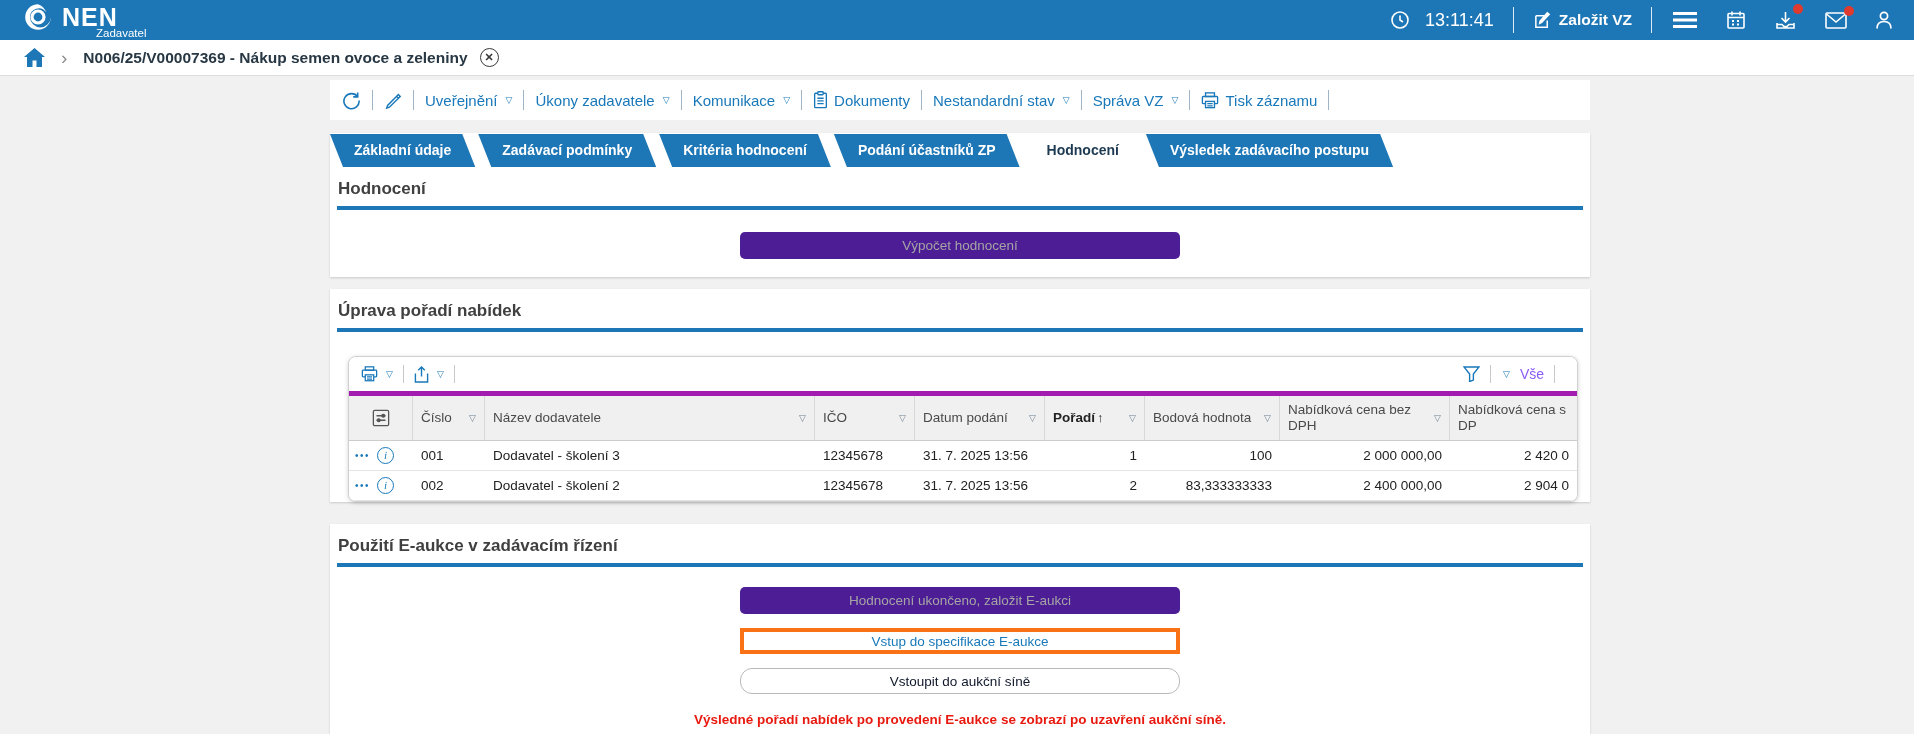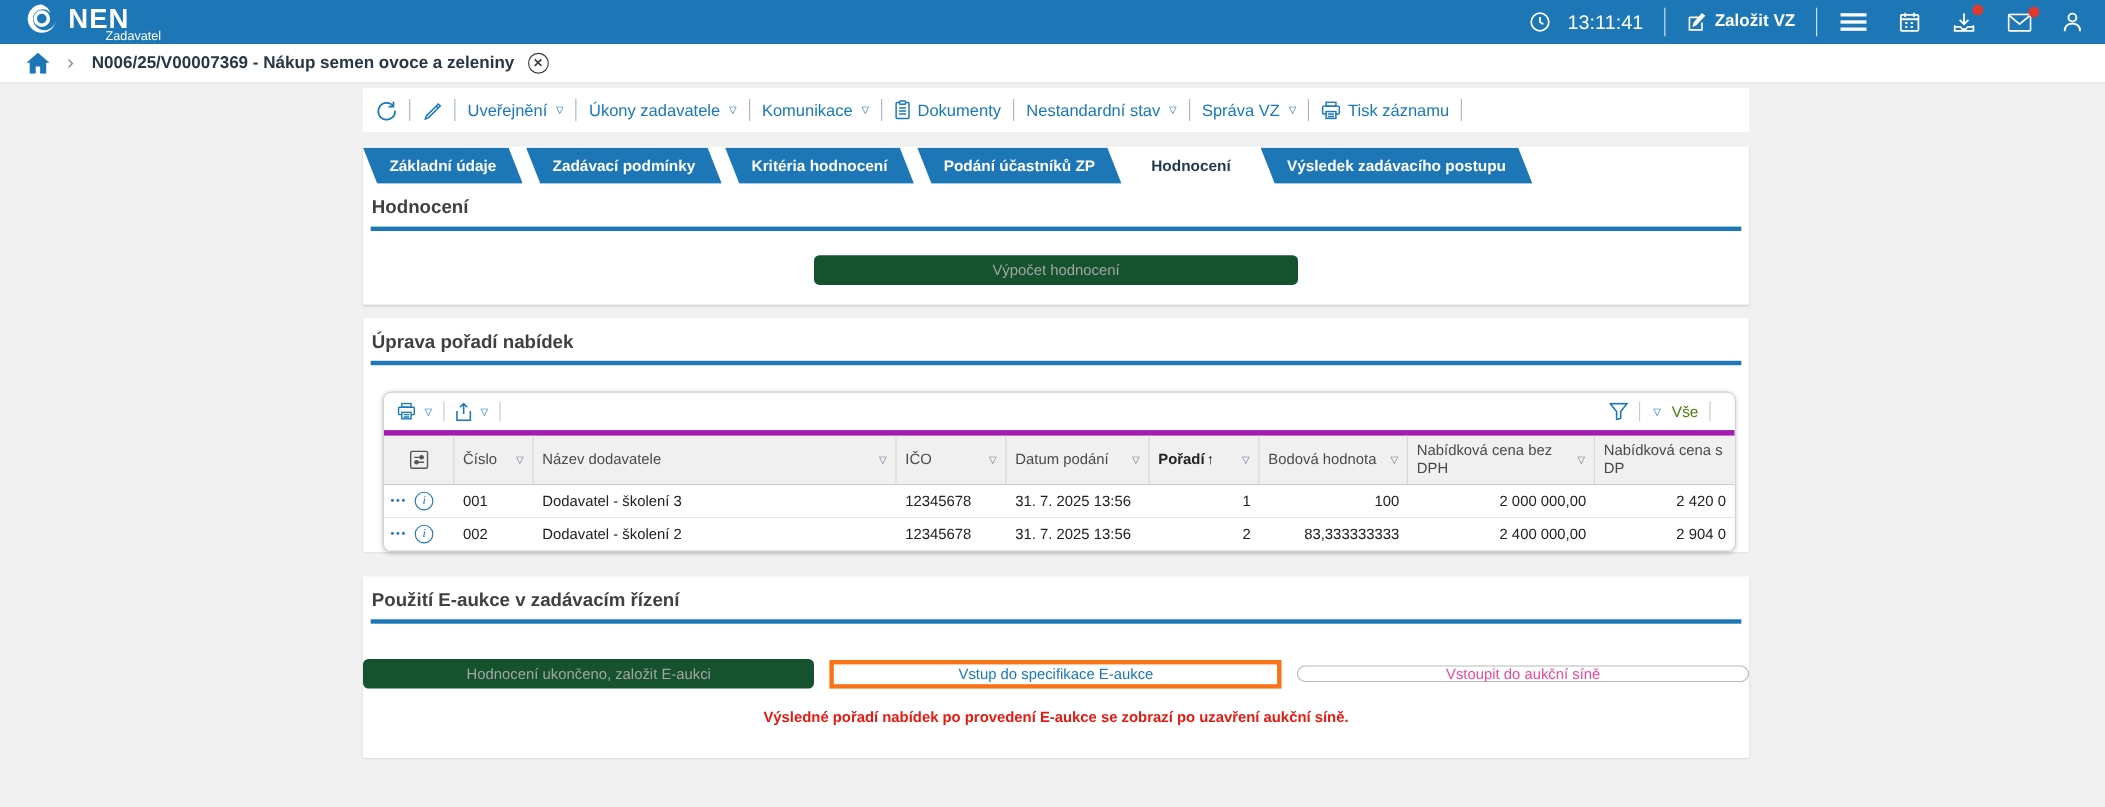--- a/index.html
+++ b/index.html
@@ -68,36 +68,36 @@
   .tab.active { background:#fff; color:#1d3a52; }
   
   .section-head { padding:12px 8px 7px 8px; font-size:17px; font-weight:bold; color:#404040; }
   .blue-rule { height:4px; background:#1d76b5; margin:0 7px; }
   .btn-row { padding:22px 0 18px 0; display:flex; justify-content:center; }
   .btn {
     width:440px; height:27px; font-size:13.5px;
     display:flex; align-items:center; justify-content:center;
     font-family:"Liberation Sans", sans-serif; cursor:pointer;
   }
-  .btn-disabled { background:#14532d; color:#a5a5a5; border:none; border-radius:5px; cursor:default; }
+  .btn-disabled { background:#4c1d95; color:#a5a5a5; border:none; border-radius:5px; cursor:default; }
   .btn-redline { background:#fff; border:4px solid #f97316; color:#1878b9; border-radius:0; height:26px; }
-  .btn-outline { background:#fff; border:1px solid #b9b9b9; color:#ec4899; border-radius:12px; height:15px; }
+  .btn-outline { background:#fff; border:1px solid #b9b9b9; color:#0f172a; border-radius:12px; height:26px; }
   
   .table-panel {
     margin:24px 18px 22px 18px; width:1230px;
     border:1px solid #d0d0d0; border-radius:8px; overflow:hidden;
     box-shadow:0 1px 4px rgba(0,0,0,.18); background:#fff;
   }
   .panel-toolbar {
     height:34px; display:flex; align-items:center; justify-content:space-between;
     padding:0 12px; background:#fff;
   }
   .pt-group { display:flex; align-items:center; }
   .pt-sep { width:1px; height:18px; background:#c9c9c9; margin:0 10px; }
-  .all-label { color:#4d7c0f; font-size:14px; margin-left:4px; }
+  .all-label { color:#8b5cf6; font-size:14px; margin-left:4px; }
   .tgrid { display:grid; grid-template-columns:64px 72px 330px 100px 130px 100px 135px 170px 1fr; }
   .thead { background:#f0f0f0; border-top:5px solid #a21caf; border-bottom:1px solid #cccccc; }
   .th {
     min-height:44px; padding:4px 8px; font-size:13.5px; color:#4a4a4a;
     display:flex; align-items:center; justify-content:space-between;
     border-right:1px solid #d8d8d8; gap:4px; overflow:hidden;
   }
   .th:last-child { border-right:none; }
   .th .lbl { line-height:1.15; }
   .th-sorted .lbl { font-weight:bold; color:#222; }
@@ -111,21 +111,21 @@
   .td-num { text-align:right; }
   .td-actions { display:flex; align-items:center; gap:7px; padding-left:6px; }
   .row-menu { color:#1878b9; font-size:10px; letter-spacing:1.5px; cursor:pointer; }
   .info-circle {
     width:17px; height:17px; border:1.5px solid #1878b9; border-radius:50%;
     display:flex; align-items:center; justify-content:center;
     color:#1878b9; font-size:11px; font-style:italic; line-height:1;
     font-family:"Liberation Serif", serif; cursor:pointer; flex:none;
   }
   
-  .stack-btns { padding-top:32px; display:flex; align-items:center; gap:14px; }
+  .stack-btns { padding-top:20px; display:flex; flex-direction:column; align-items:center; gap:14px; }
   .red-note {
     margin-top:18px; padding-bottom:30px; text-align:center;
     color:#e8190f; font-size:13.5px; font-weight:bold;
   }
   svg { display:block; }
 </style>
 </head>
 <body>
 
 <div class="topbar">

